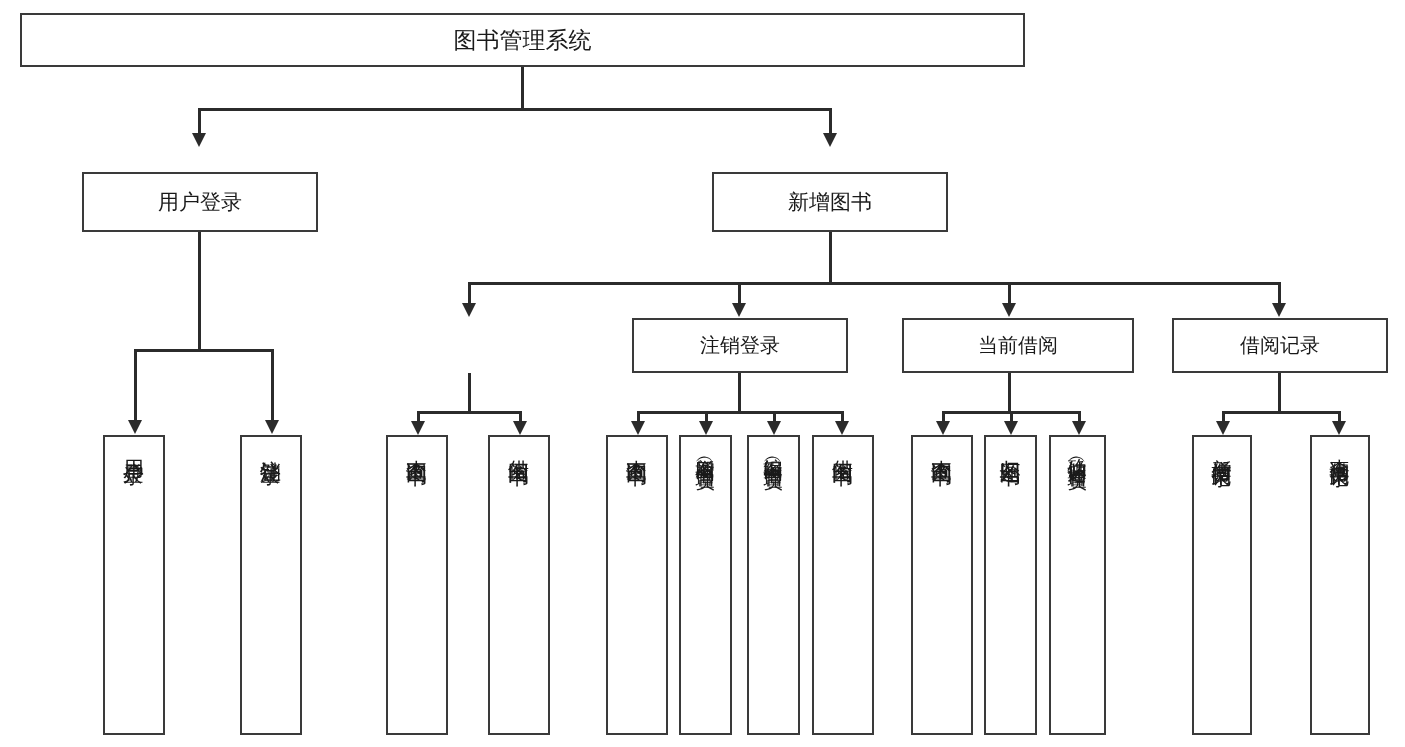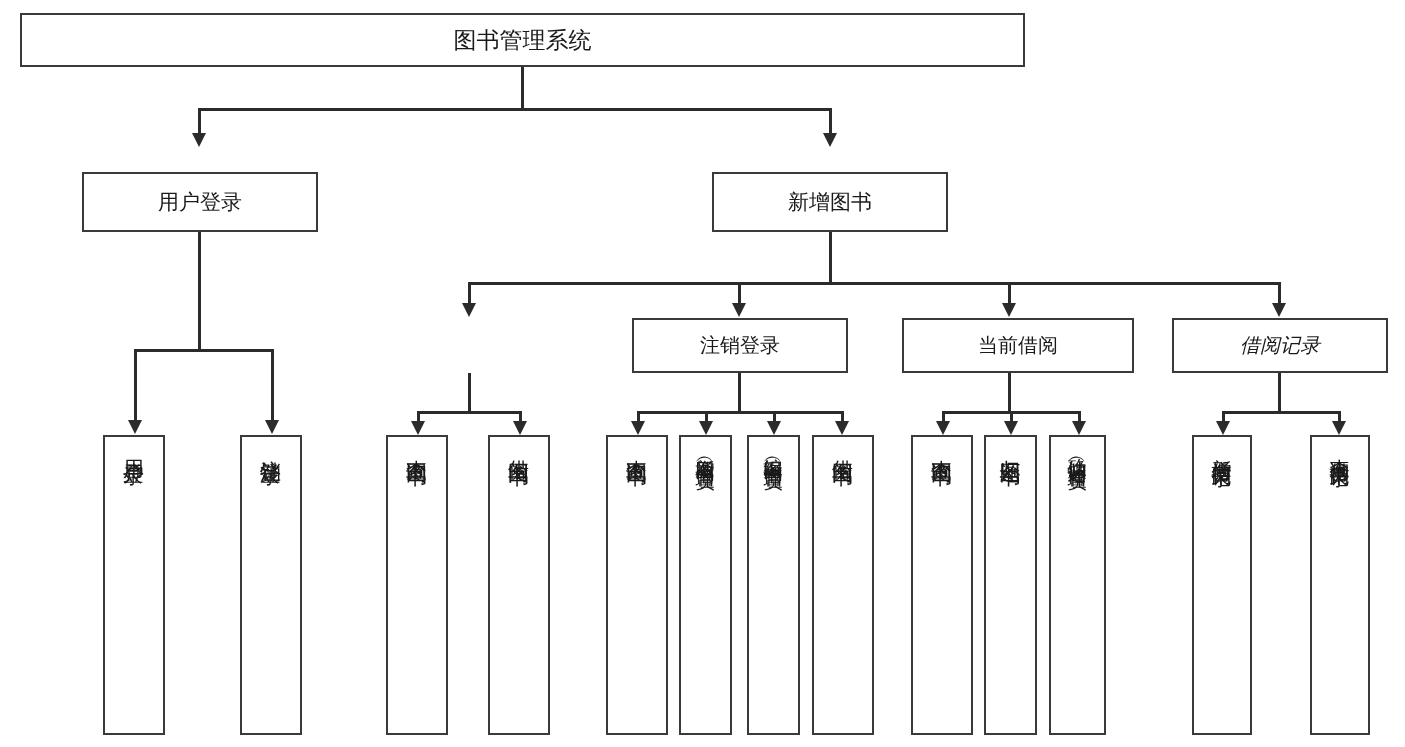--- a/index.html
+++ b/index.html
@@ -120,21 +120,21 @@
   <div class="arrow" style="left:1002px; top:303px;"></div>
   <div class="conn vline" style="left:1278px; top:282px; height:24px;"></div>
   <div class="arrow" style="left:1272px; top:303px;"></div>
 
   <div class="node lvl2" style="left:632px; top:318px; width:216px; height:55px;">
     <span>注销登录</span>
   </div>
   <div class="node lvl2" style="left:902px; top:318px; width:232px; height:55px;">
     <span>当前借阅</span>
   </div>
-  <div class="node lvl2" style="left:1172px; top:318px; width:216px; height:55px;font-style:italic;">
+  <div class="node lvl2" style="left:1172px; top:318px; width:216px; height:55px;">
     <span>借阅记录</span>
   </div>
 
   <div class="conn vline" style="left:468px; top:373px; height:40px;"></div>
   <div class="conn hline" style="left:417px; top:411px; width:105px;"></div>
   <div class="conn vline" style="left:417px; top:411px; height:14px;"></div>
   <div class="arrow" style="left:411px; top:421px;"></div>
   <div class="conn vline" style="left:519px; top:411px; height:14px;"></div>
   <div class="arrow" style="left:513px; top:421px;"></div>
 

